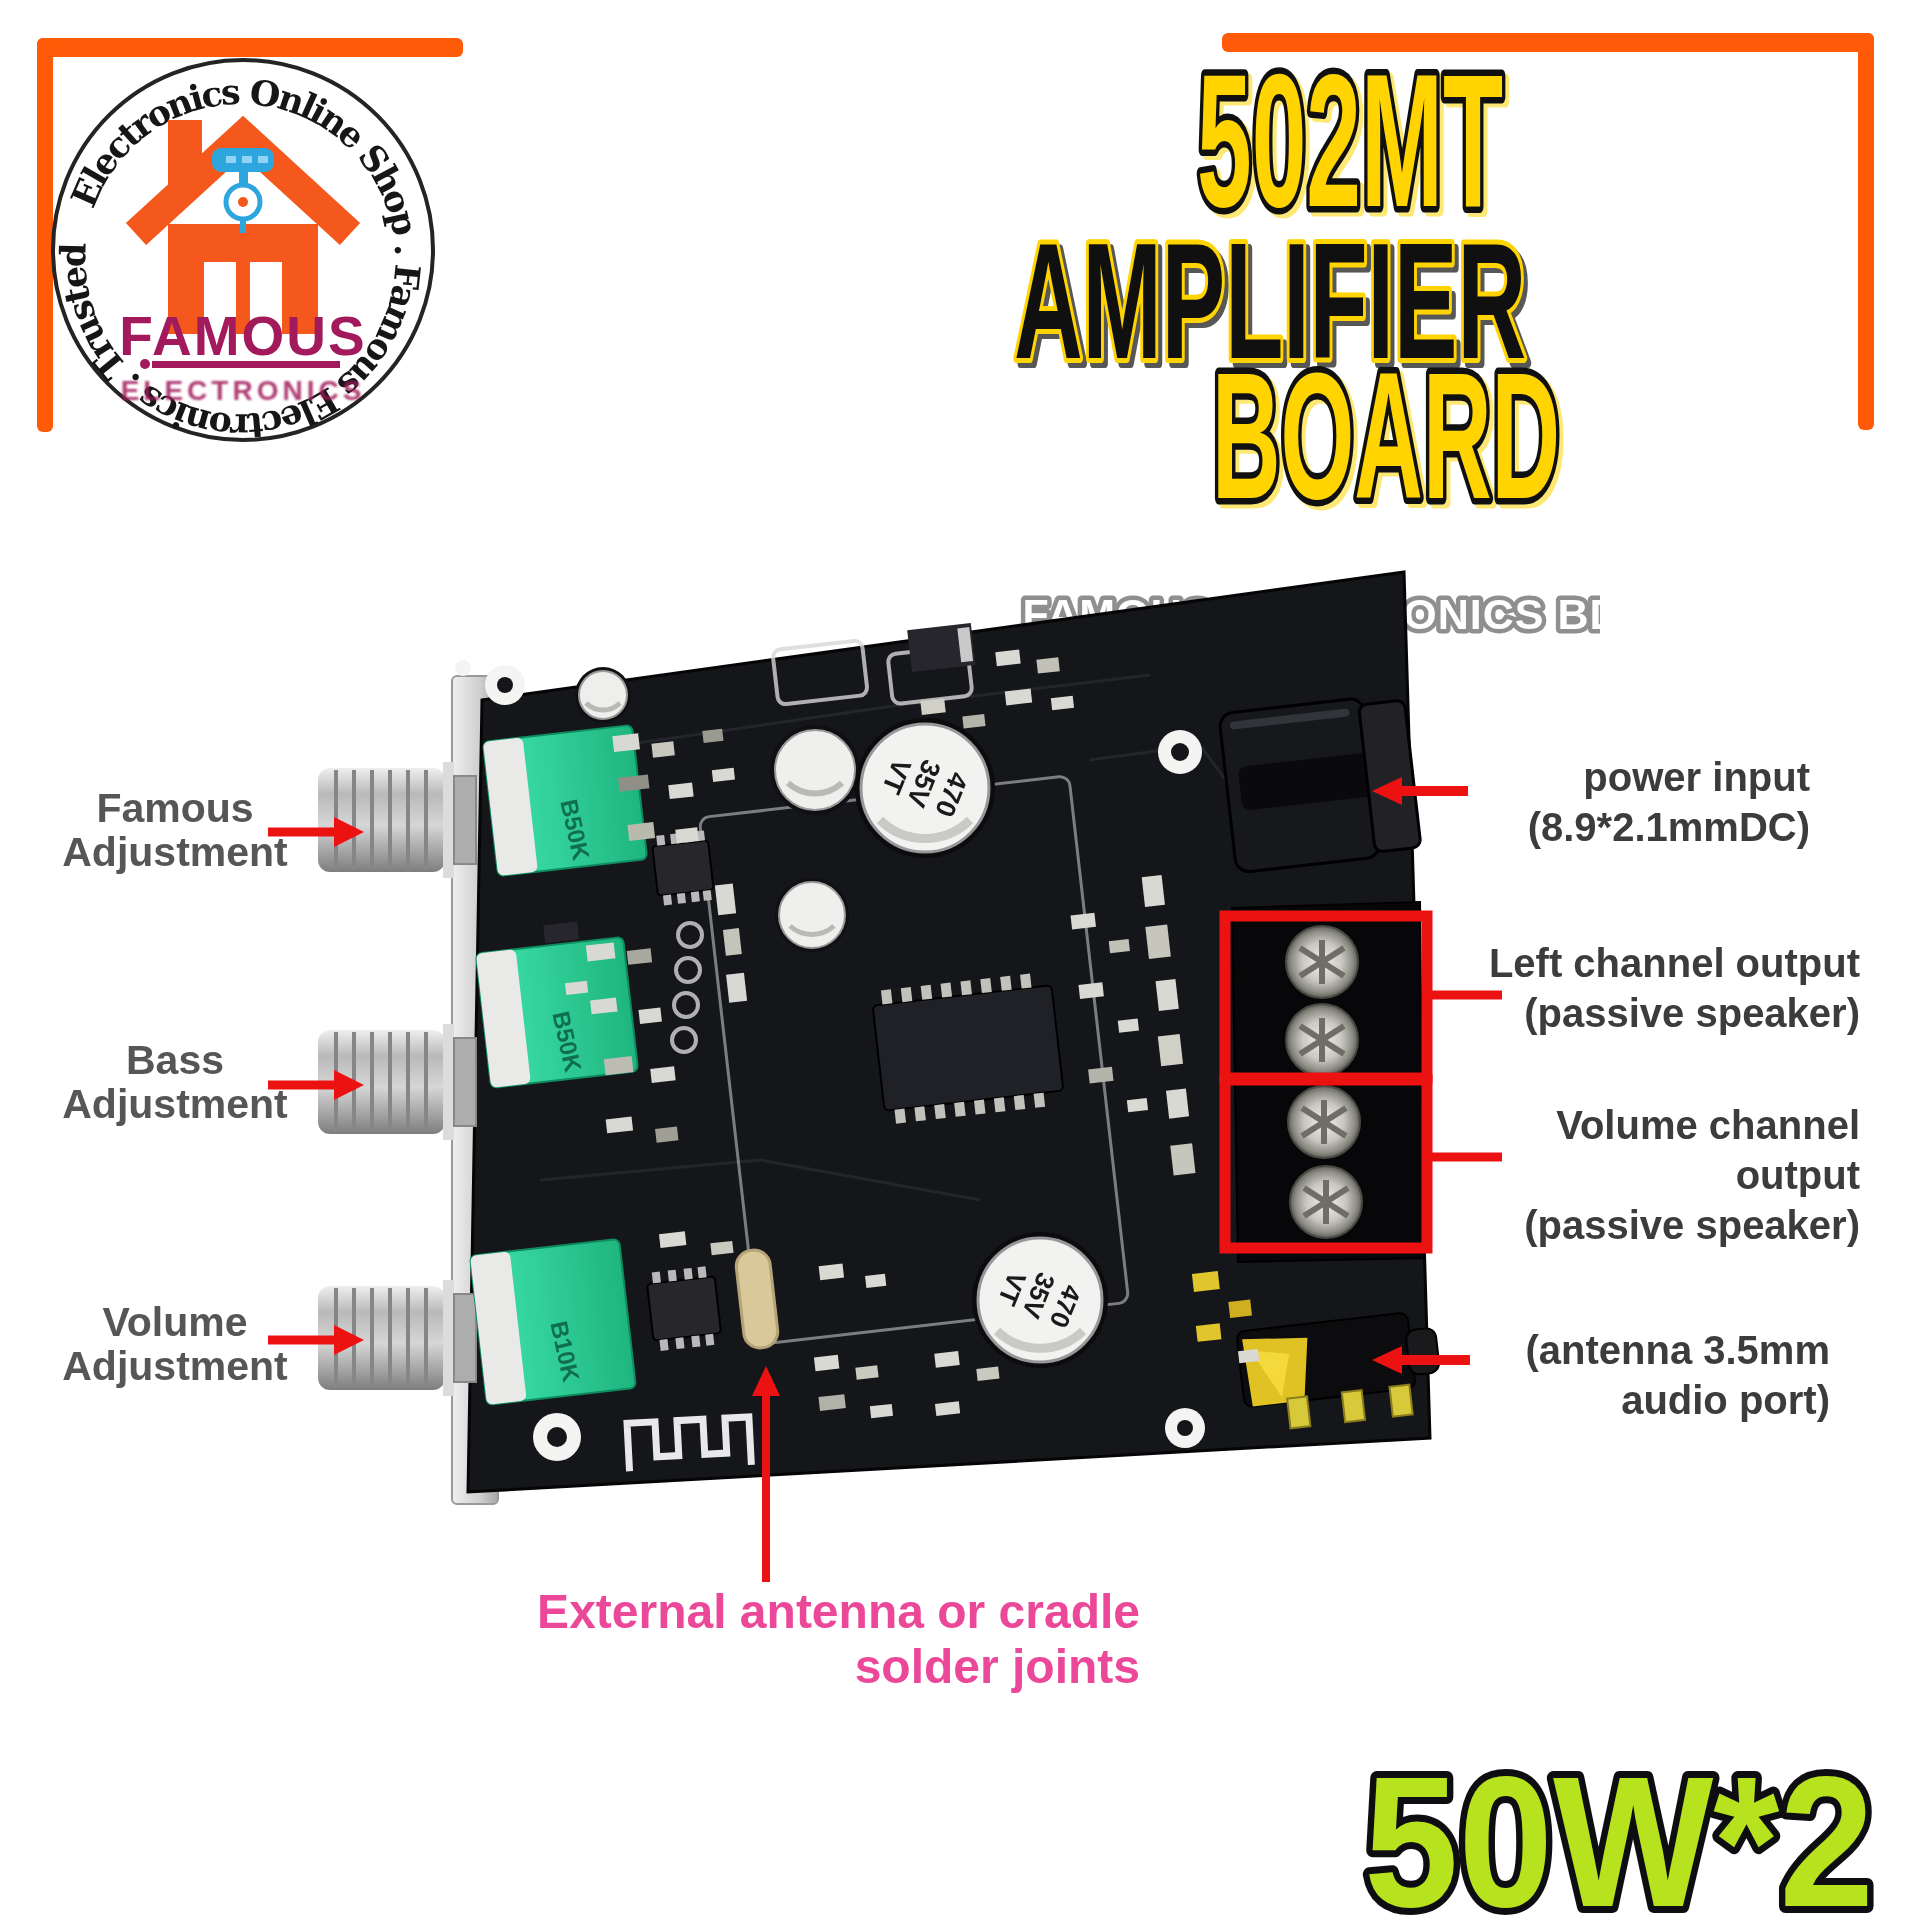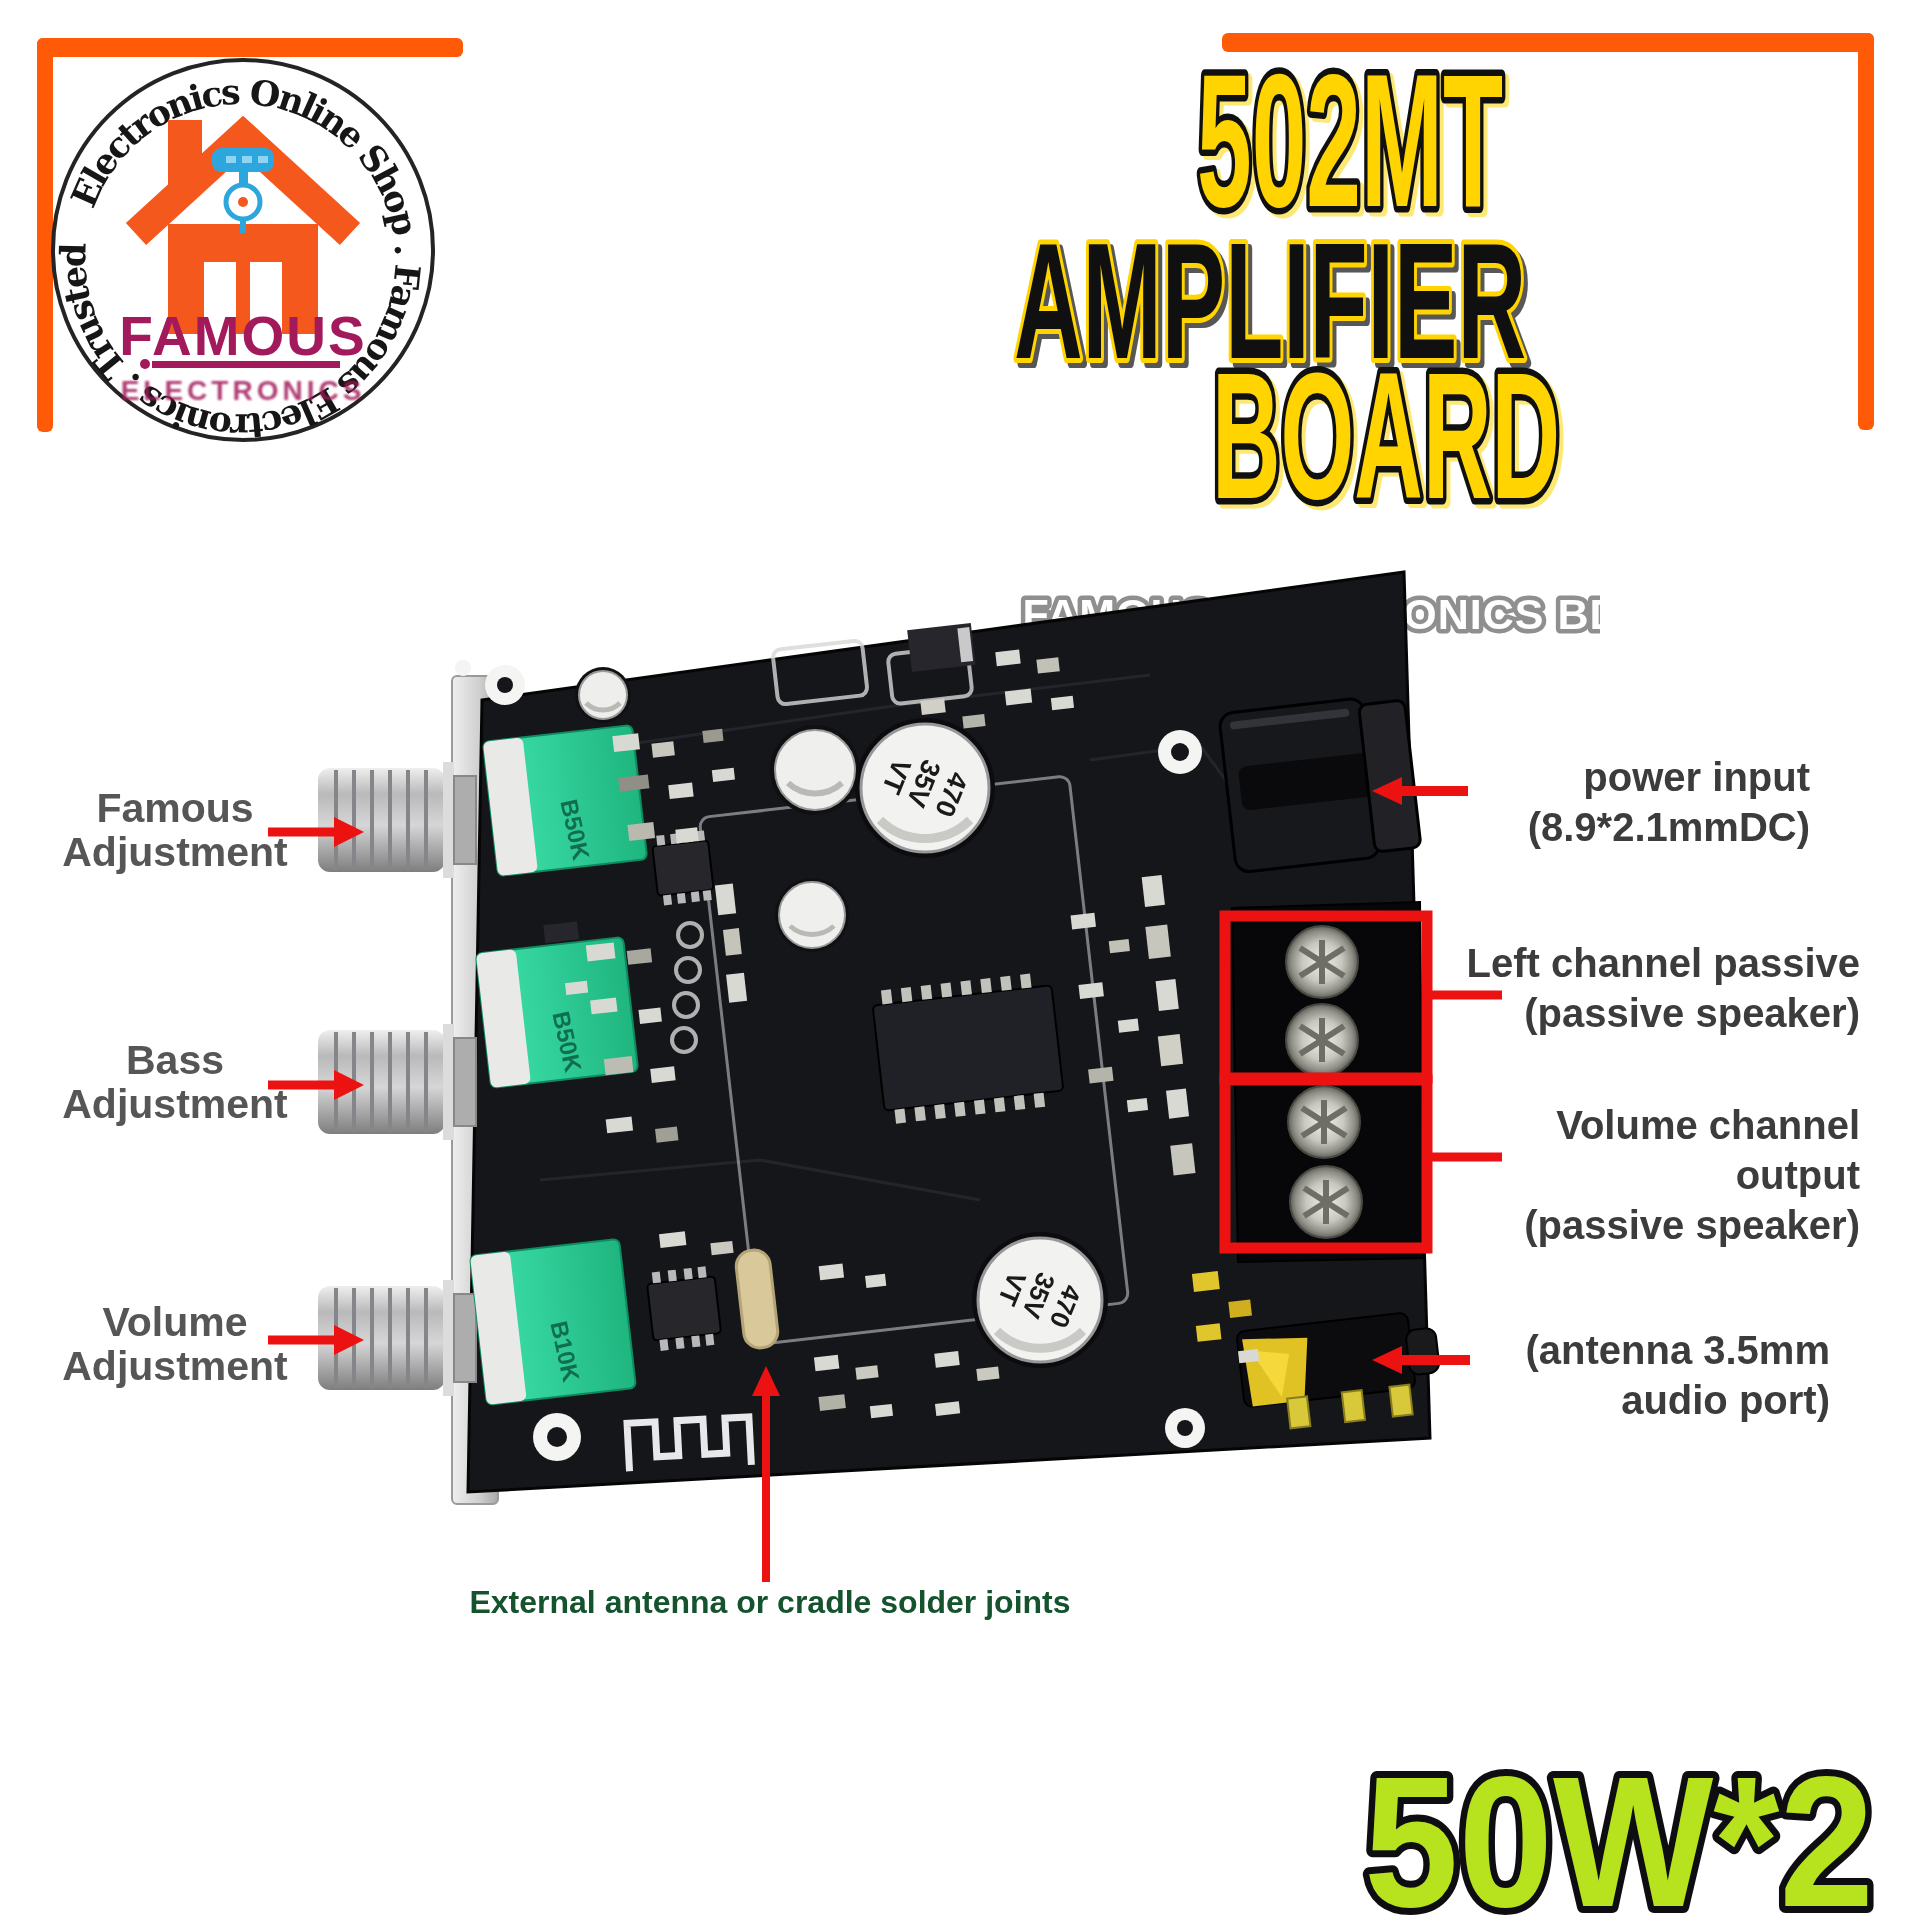--- a/index.html
+++ b/index.html
@@ -4,21 +4,21 @@
 <style>
   html,body{margin:0;padding:0;background:#fff;}
   .canvas{position:relative;width:1920px;height:1920px;background:#ffffff;overflow:hidden;
           font-family:"Liberation Sans",sans-serif;}
   .abs{position:absolute;}
   .bracket{position:absolute;background:#ff5a07;border-radius:6px;}
   .lbl-left{position:absolute;color:#565656;font-weight:bold;font-size:41px;line-height:44px;
             text-align:center;letter-spacing:0px;}
   .lbl-right{position:absolute;color:#3c3c3c;font-weight:bold;font-size:40px;line-height:50px;
              text-align:right;}
-  .caption{position:absolute;color:#14532d;font-weight:bold;font-size:32px;text-align:center;}
+  .caption{position:absolute;color:#ec4899;font-weight:bold;font-size:48px;text-align:right;}
   svg text{font-family:"Liberation Sans",sans-serif;}
   .ringtext{font-family:"DejaVu Serif",serif;font-weight:bold;}
 </style>
 </head>
 <body>
 
 <div class="canvas">
 
   <div class="bracket" style="left:37px;top:38px;width:426px;height:19px;"></div>
   <div class="bracket" style="left:37px;top:38px;width:16px;height:394px;"></div>
@@ -376,21 +376,21 @@
   <div class="lbl-left" style="left:40px;top:1300px;width:270px;">
     <div>Volume</div>
     <div>Adjustment</div>
   </div>
 
   <div class="lbl-right" style="left:1480px;top:752px;width:330px;">
     <div>power input</div>
     <div>(8.9*2.1mmDC)</div>
   </div>
   <div class="lbl-right" style="left:1460px;top:938px;width:400px;">
-    <div>Left channel passive</div>
+    <div>Left channel output</div>
     <div>(passive speaker)</div>
   </div>
   <div class="lbl-right" style="left:1460px;top:1100px;width:400px;">
     <div>Volume channel output</div>
     <div>(passive speaker)</div>
   </div>
   <div class="lbl-right" style="left:1480px;top:1325px;width:350px;">
     <div>(antenna 3.5mm</div>
     <div>audio port)</div>
   </div>

